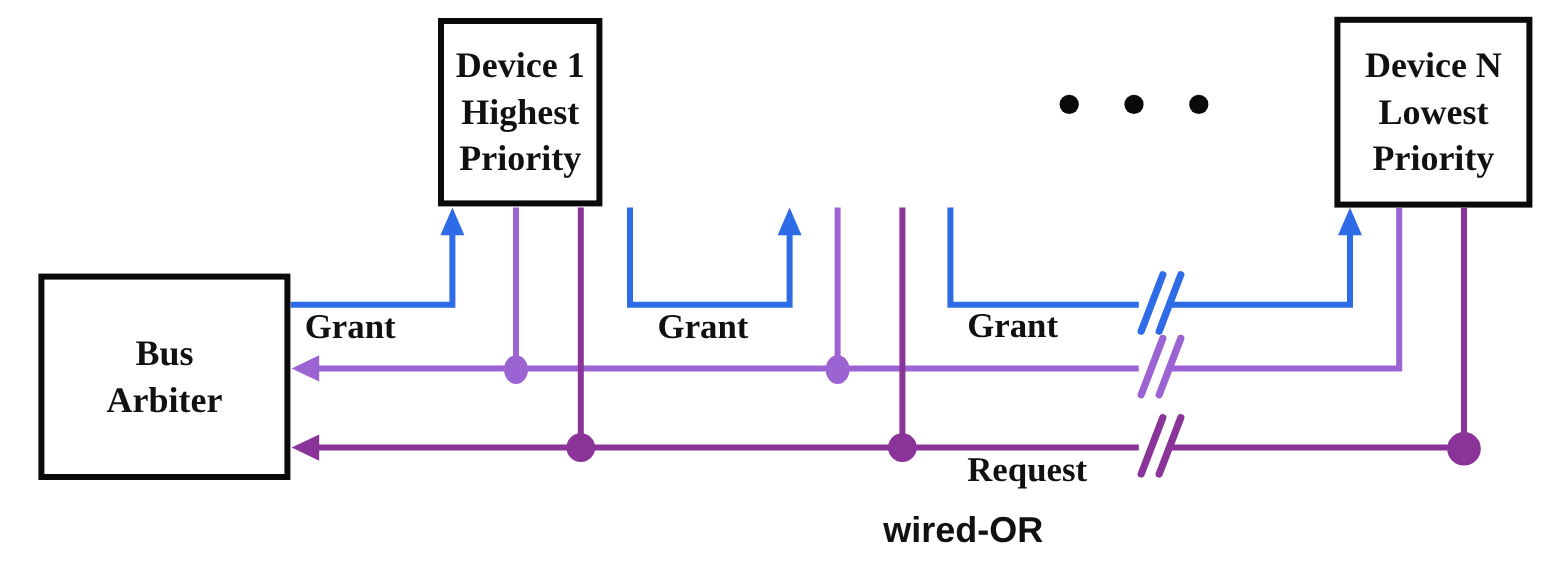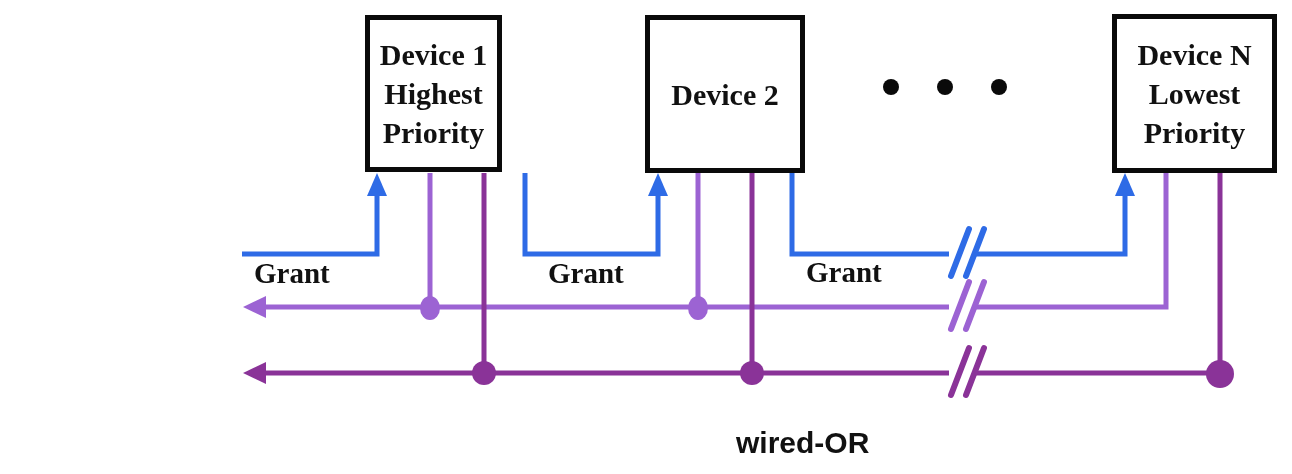--- a/index.html
+++ b/index.html
@@ -119,32 +119,34 @@
       </g>
     </g>
 
     <g>
       <circle class="dot-black" cx="891" cy="87" r="8"></circle>
       <circle class="dot-black" cx="945" cy="87" r="8"></circle>
       <circle class="dot-black" cx="999" cy="87" r="8"></circle>
     </g>
   </svg>
 
+  <div class="node box-arbiter">
+    <span>Bus
+Arbiter</span>
+  </div>
   <div class="node box-d1">
     <span>Device 1
 Highest
 Priority</span>
-  </div>
-  <div class="node box-d2">
-    <span>Device 2</span>
   </div>
   <div class="node box-dn">
     <span>Device N
 Lowest
 Priority</span>
   </div>
 
   <div class="wire-label lbl-grant-1">Grant</div>
   <div class="wire-label lbl-grant-2">Grant</div>
   <div class="wire-label lbl-grant-3">Grant</div>
+  <div class="wire-label lbl-request">Request</div>
   <div class="lbl-wired-or">wired-OR</div>
 
 </div>
 
 </body></html>

